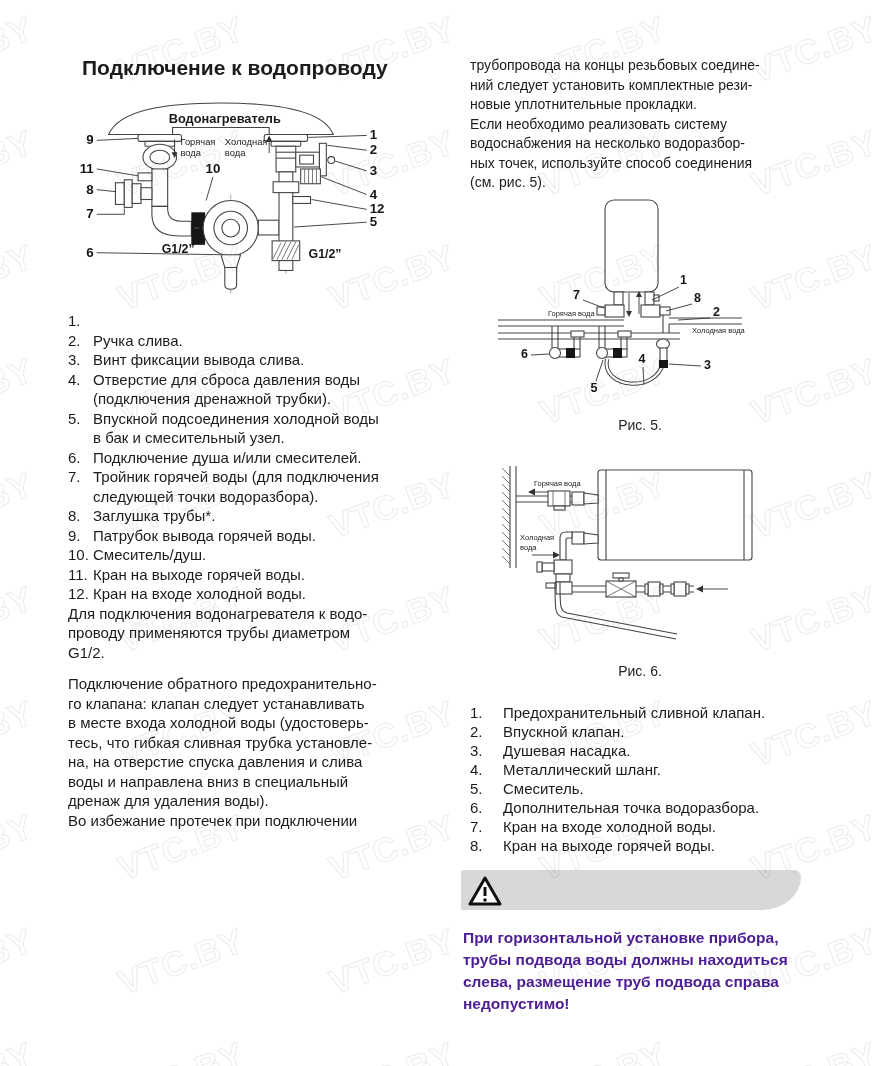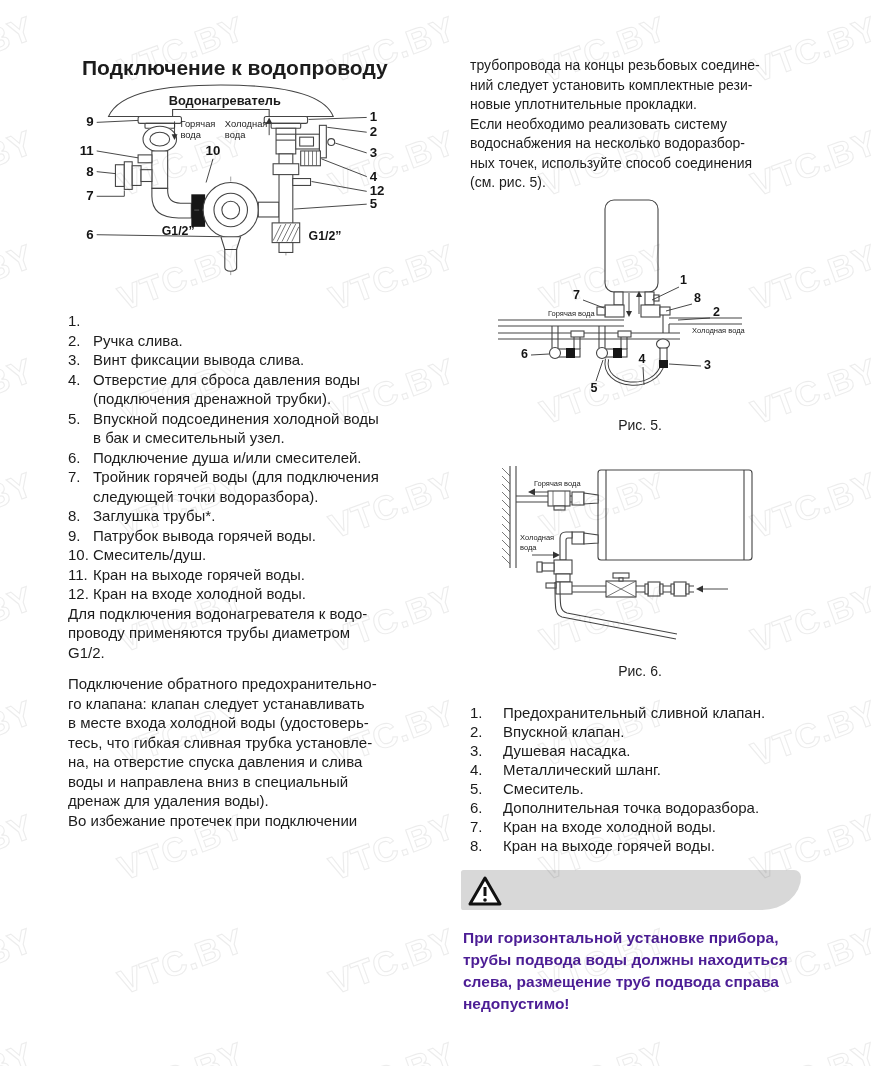--- a/index.html
+++ b/index.html
@@ -15,21 +15,21 @@
   .title{left:68px;top:42px;font-size:21px;font-weight:700;line-height:24px;margin:14px;}
   .para{white-space:pre-line;margin:0;}
   .left-text{left:68px;top:311px;width:376px;font-size:15px;line-height:19.5px;}
   .para-gap{margin-top:12px;}
   .right-para{left:470px;top:56px;width:368px;font-size:14px;line-height:19.5px;}
   .li-row{display:flex;}
   .li-num{flex:0 0 25px;}
   #right-list{left:470px;top:703px;width:368px;font-size:15px;line-height:19px;}
   #right-list .li-num{flex:0 0 33px;}
   figure{margin:0;padding:0;}
-  .fig4{left:76px;top:80px;width:340px;}
+  .fig4{left:76px;top:98px;width:340px;}
   .fig5{left:470px;top:192px;width:340px;}
   .fig6{left:490px;top:452px;width:320px;}
   .figcap{text-align:center;font-size:14px;color:#222;margin-top:2px;}
   .fig4 .figcap{margin-left:-12px;}
   .fig5 .figcap{margin-top:13px;}
   .fig6 .figcap{margin-top:11px;margin-left:-20px;}
   
   svg{display:block;}
   .sh{fill:#fff;stroke:#444;stroke-width:1.1;}
   .ln{fill:none;stroke:#444;stroke-width:1.1;}

